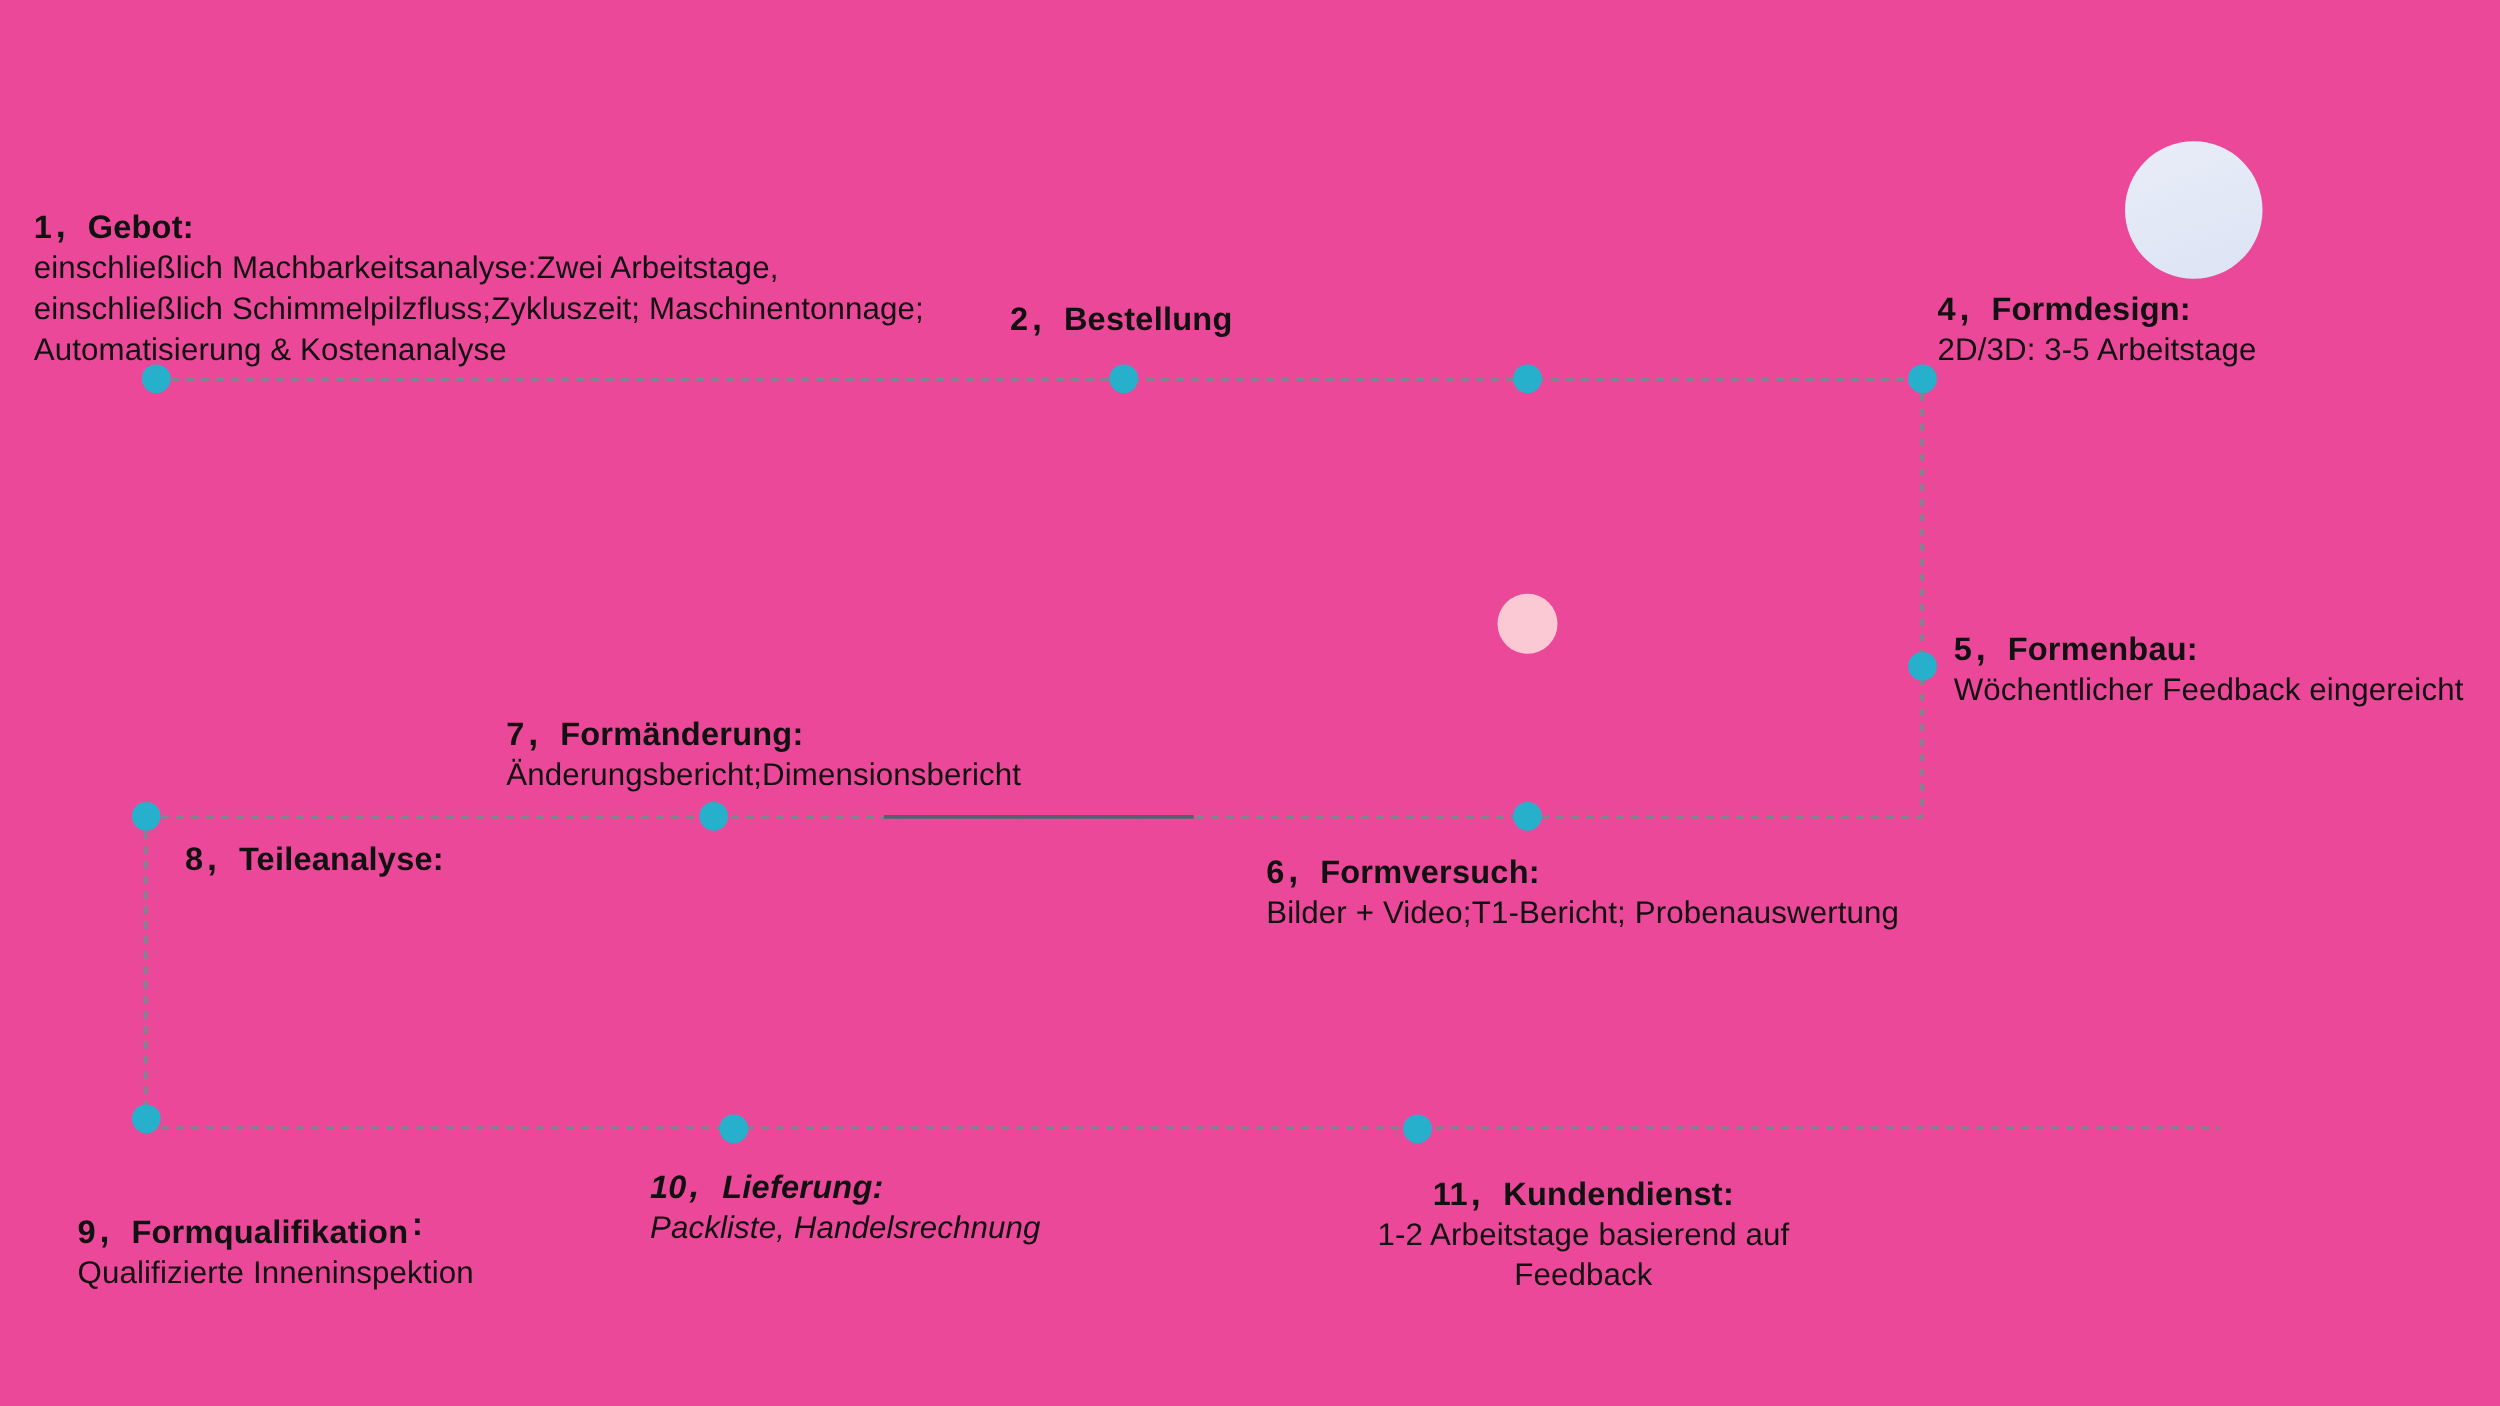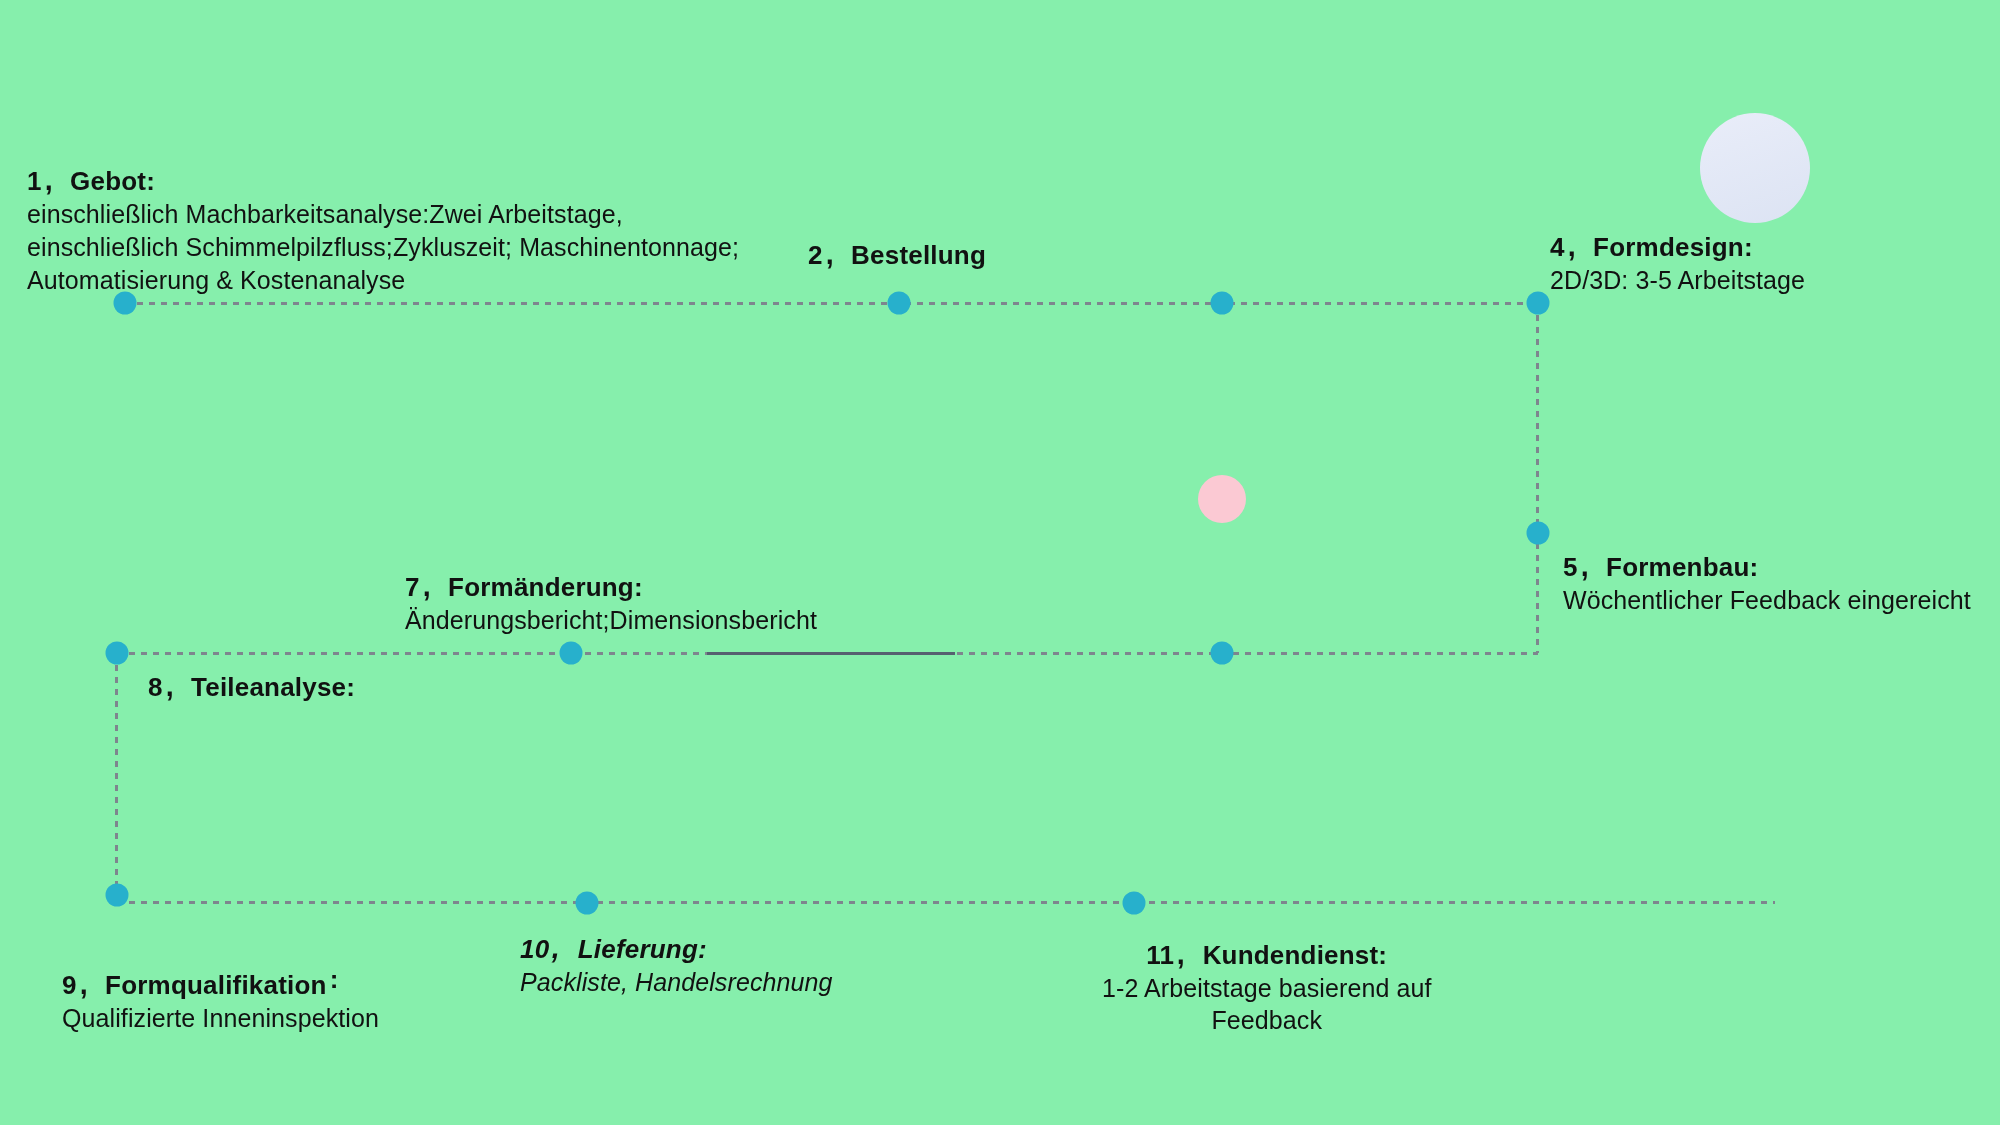--- a/index.html
+++ b/index.html
@@ -1,20 +1,20 @@
 <!DOCTYPE html>
 <html><head>
 <meta charset="utf-8">
 <style>
   html, body { margin: 0; padding: 0; background: #ffffff; }
   #canvas {
     position: relative;
     width: 2000px;
     height: 1125px;
-    background: #86efac;
+    background: #ec4899;
     overflow: hidden;
     font-family: "Liberation Sans", "DejaVu Sans", sans-serif;
     color: #111111;
   }
 
   
   .hline {
     position: absolute;
     height: 3px;
     background: repeating-linear-gradient(90deg, var(--dash) 0 6px, transparent 6px 12px);
@@ -108,25 +108,29 @@
   <div class="step" style="left:808px; top:238px;">
     <div class="step-title"><span class="step-no">2<span class="ideo-comma">,</span></span><span>Bestellung</span></div>
   </div>
 
 
   <div class="step" style="left:1550px; top:230px;">
     <div class="step-title"><span class="step-no">4<span class="ideo-comma">,</span></span><span>Formdesign:</span></div>
     <div class="step-desc">2D/3D: 3-5 Arbeitstage</div>
   </div>
 
-  <div class="step" style="left:1563px; top:502px;margin-top:48px;">
+  <div class="step" style="left:1563px; top:502px;">
     <div class="step-title"><span class="step-no">5<span class="ideo-comma">,</span></span><span>Formenbau:</span></div>
     <div class="step-desc">Wöchentlicher Feedback eingereicht</div>
   </div>
 
+  <div class="step" style="left:1013px; top:680px;">
+    <div class="step-title"><span class="step-no">6<span class="ideo-comma">,</span></span><span>Formversuch:</span></div>
+    <div class="step-desc">Bilder + Video;T1-Bericht; Probenauswertung</div>
+  </div>
 
   <div class="step" style="left:405px; top:570px;">
     <div class="step-title"><span class="step-no">7<span class="ideo-comma">,</span></span><span>Formänderung:</span></div>
     <div class="step-desc">Änderungsbericht;Dimensionsbericht</div>
   </div>
 
   <div class="step" style="left:148px; top:670px;">
     <div class="step-title"><span class="step-no">8<span class="ideo-comma">,</span></span><span>Teileanalyse:</span></div>
   </div>
 

